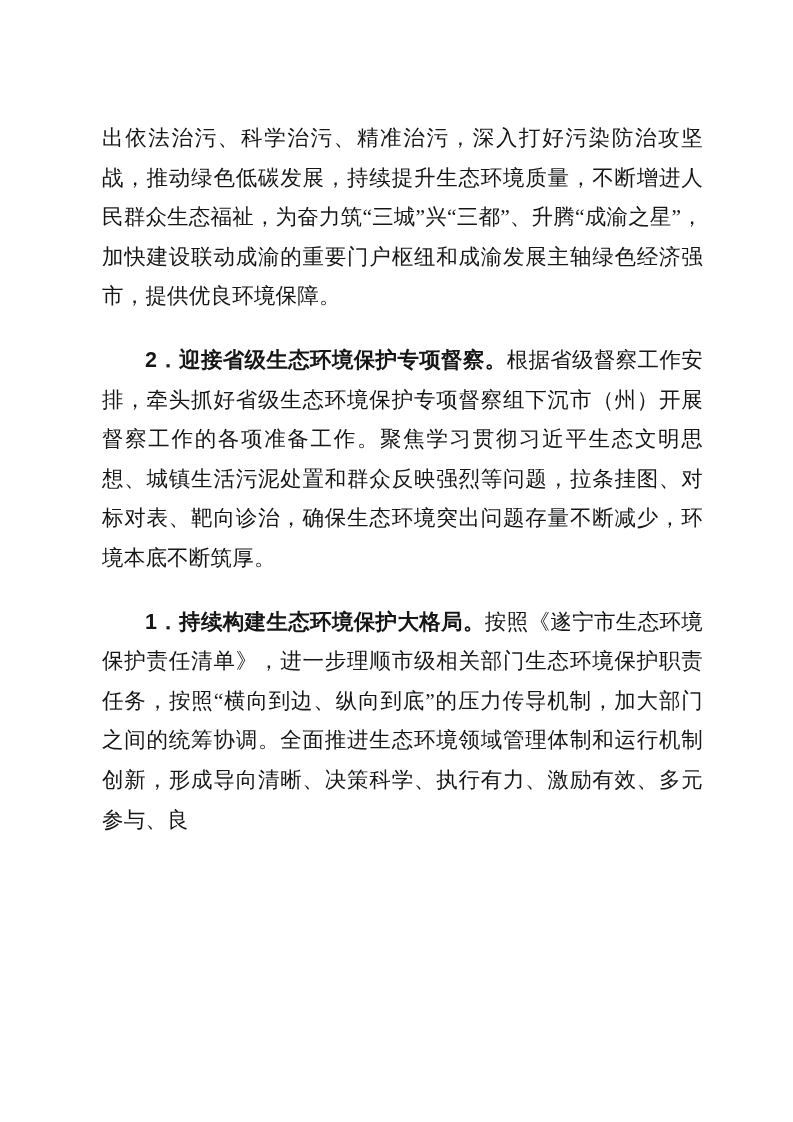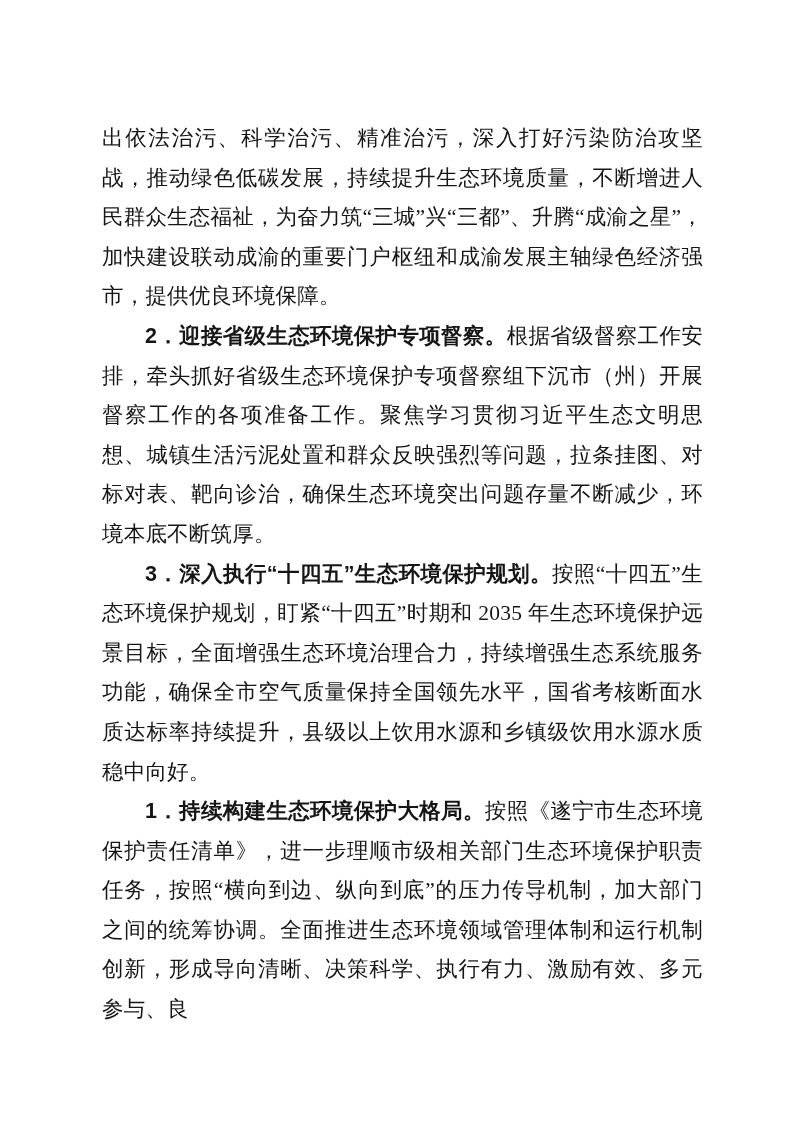--- a/index.html
+++ b/index.html
@@ -27,37 +27,37 @@
     text-align: justify;
     text-justify: inter-character;
     letter-spacing: 0.2px;
   }
   .para {
     margin: 0;
     padding: 0;
   }
   .para.indent {
     text-indent: 2em;
+    margin-top: 24px;
   }
   .run-heading {
     font-weight: 700;
     font-family: "Liberation Sans", "DejaVu Sans", sans-serif;
   }
   .run-body {
     font-weight: 400;
   }
 </style>
 </head>
 <body>
 
 <div class="page">
   <div class="text-block">
 
     <p class="para"><span class="run-body">出依法治污、科学治污、精准治污，深入打好污染防治攻坚战，推动绿色低碳发展，持续提升生态环境质量，不断增进人民群众生态福祉，为奋力筑“三城”兴“三都”、升腾“成渝之星”，加快建设联动成渝的重要门户枢纽和成渝发展主轴绿色经济强市，提供优良环境保障。</span></p>
 
     <p class="para indent"><span class="run-heading">2．迎接省级生态环境保护专项督察。</span><span class="run-body">根据省级督察工作安排，牵头抓好省级生态环境保护专项督察组下沉市（州）开展督察工作的各项准备工作。聚焦学习贯彻习近平生态文明思想、城镇生活污泥处置和群众反映强烈等问题，拉条挂图、对标对表、靶向诊治，确保生态环境突出问题存量不断减少，环境本底不断筑厚。</span></p>
 
-    <p class="para indent"><span class="run-heading">3．深入执行“十四五”生态环境保护规划。</span><span class="run-body">按照“十四五”生态环境保护规划，盯紧“十四五”时期和 2035 年生态环境保护远景目标，全面增强生态环境治理合力，持续增强生态系统服务功能，确保全市空气质量保持全国领先水平，国省考核断面水质达标率持续提升，县级以上饮用水源和乡镇级饮用水源水质稳中向好。</span></p>
 
     <p class="para indent"><span class="run-heading">1．持续构建生态环境保护大格局。</span><span class="run-body">按照《遂宁市生态环境保护责任清单》，进一步理顺市级相关部门生态环境保护职责任务，按照“横向到边、纵向到底”的压力传导机制，加大部门之间的统筹协调。全面推进生态环境领域管理体制和运行机制创新，形成导向清晰、决策科学、执行有力、激励有效、多元参与、良</span></p>
 
   </div>
 </div>
 
 </body></html>

